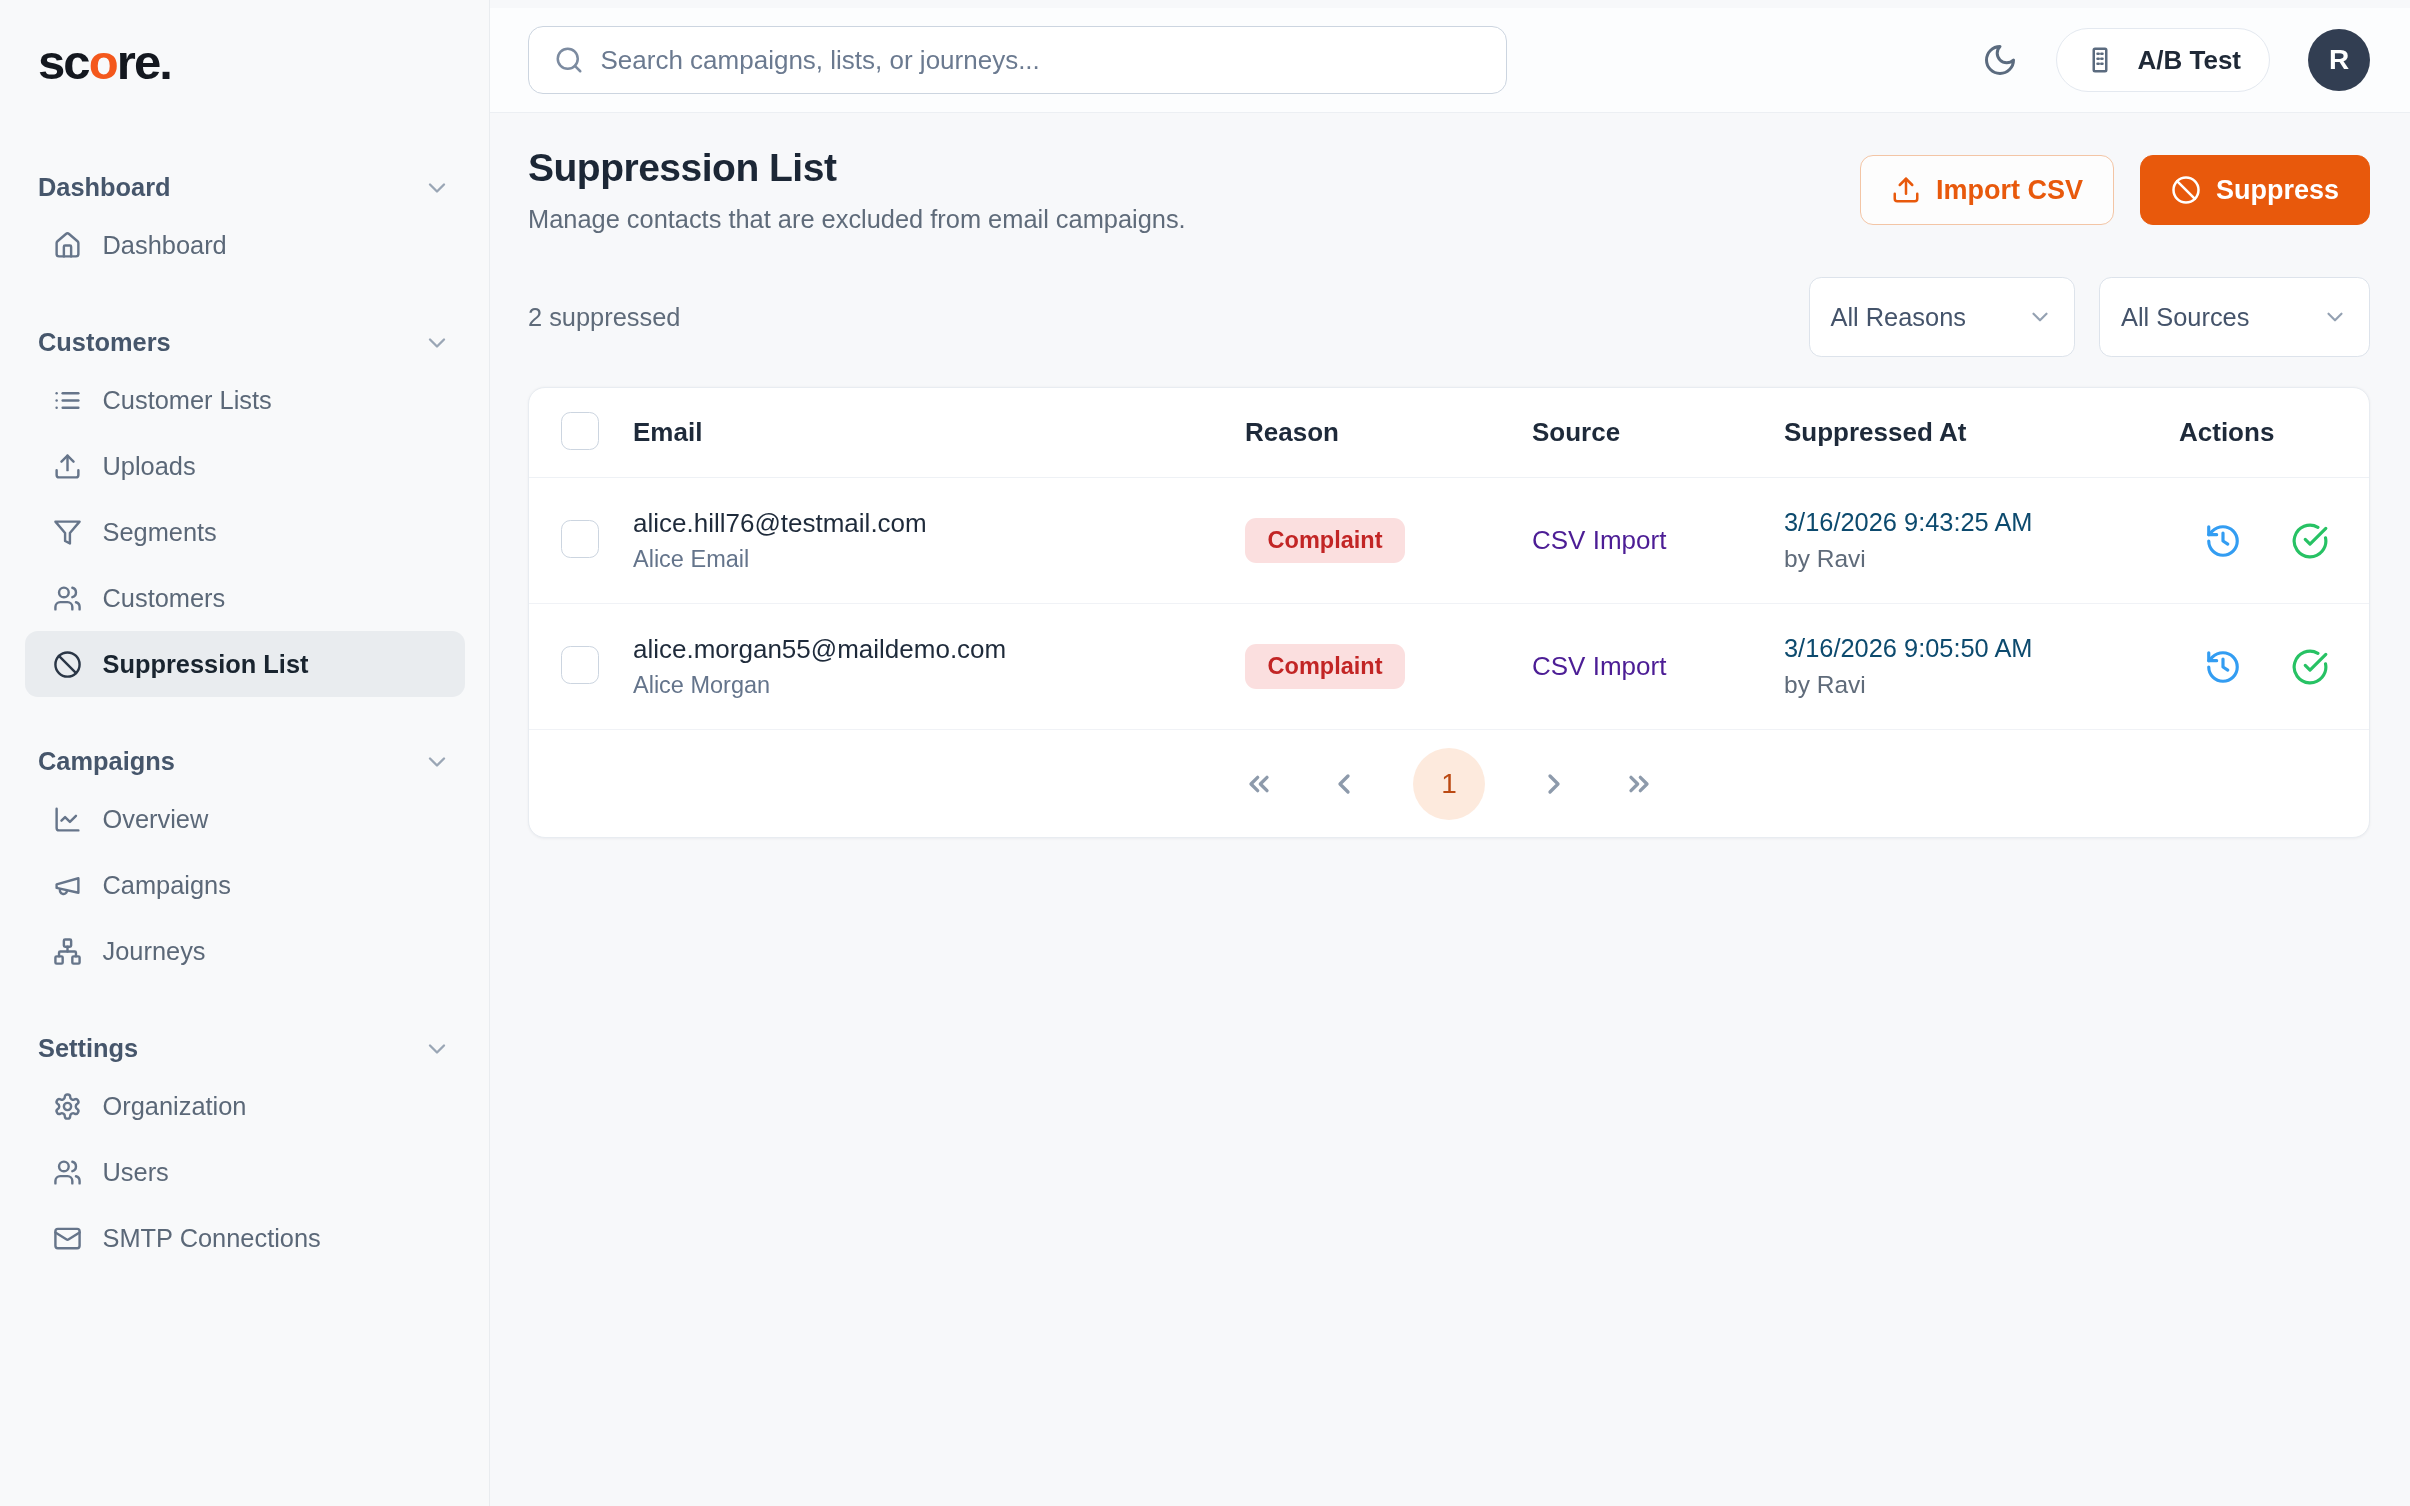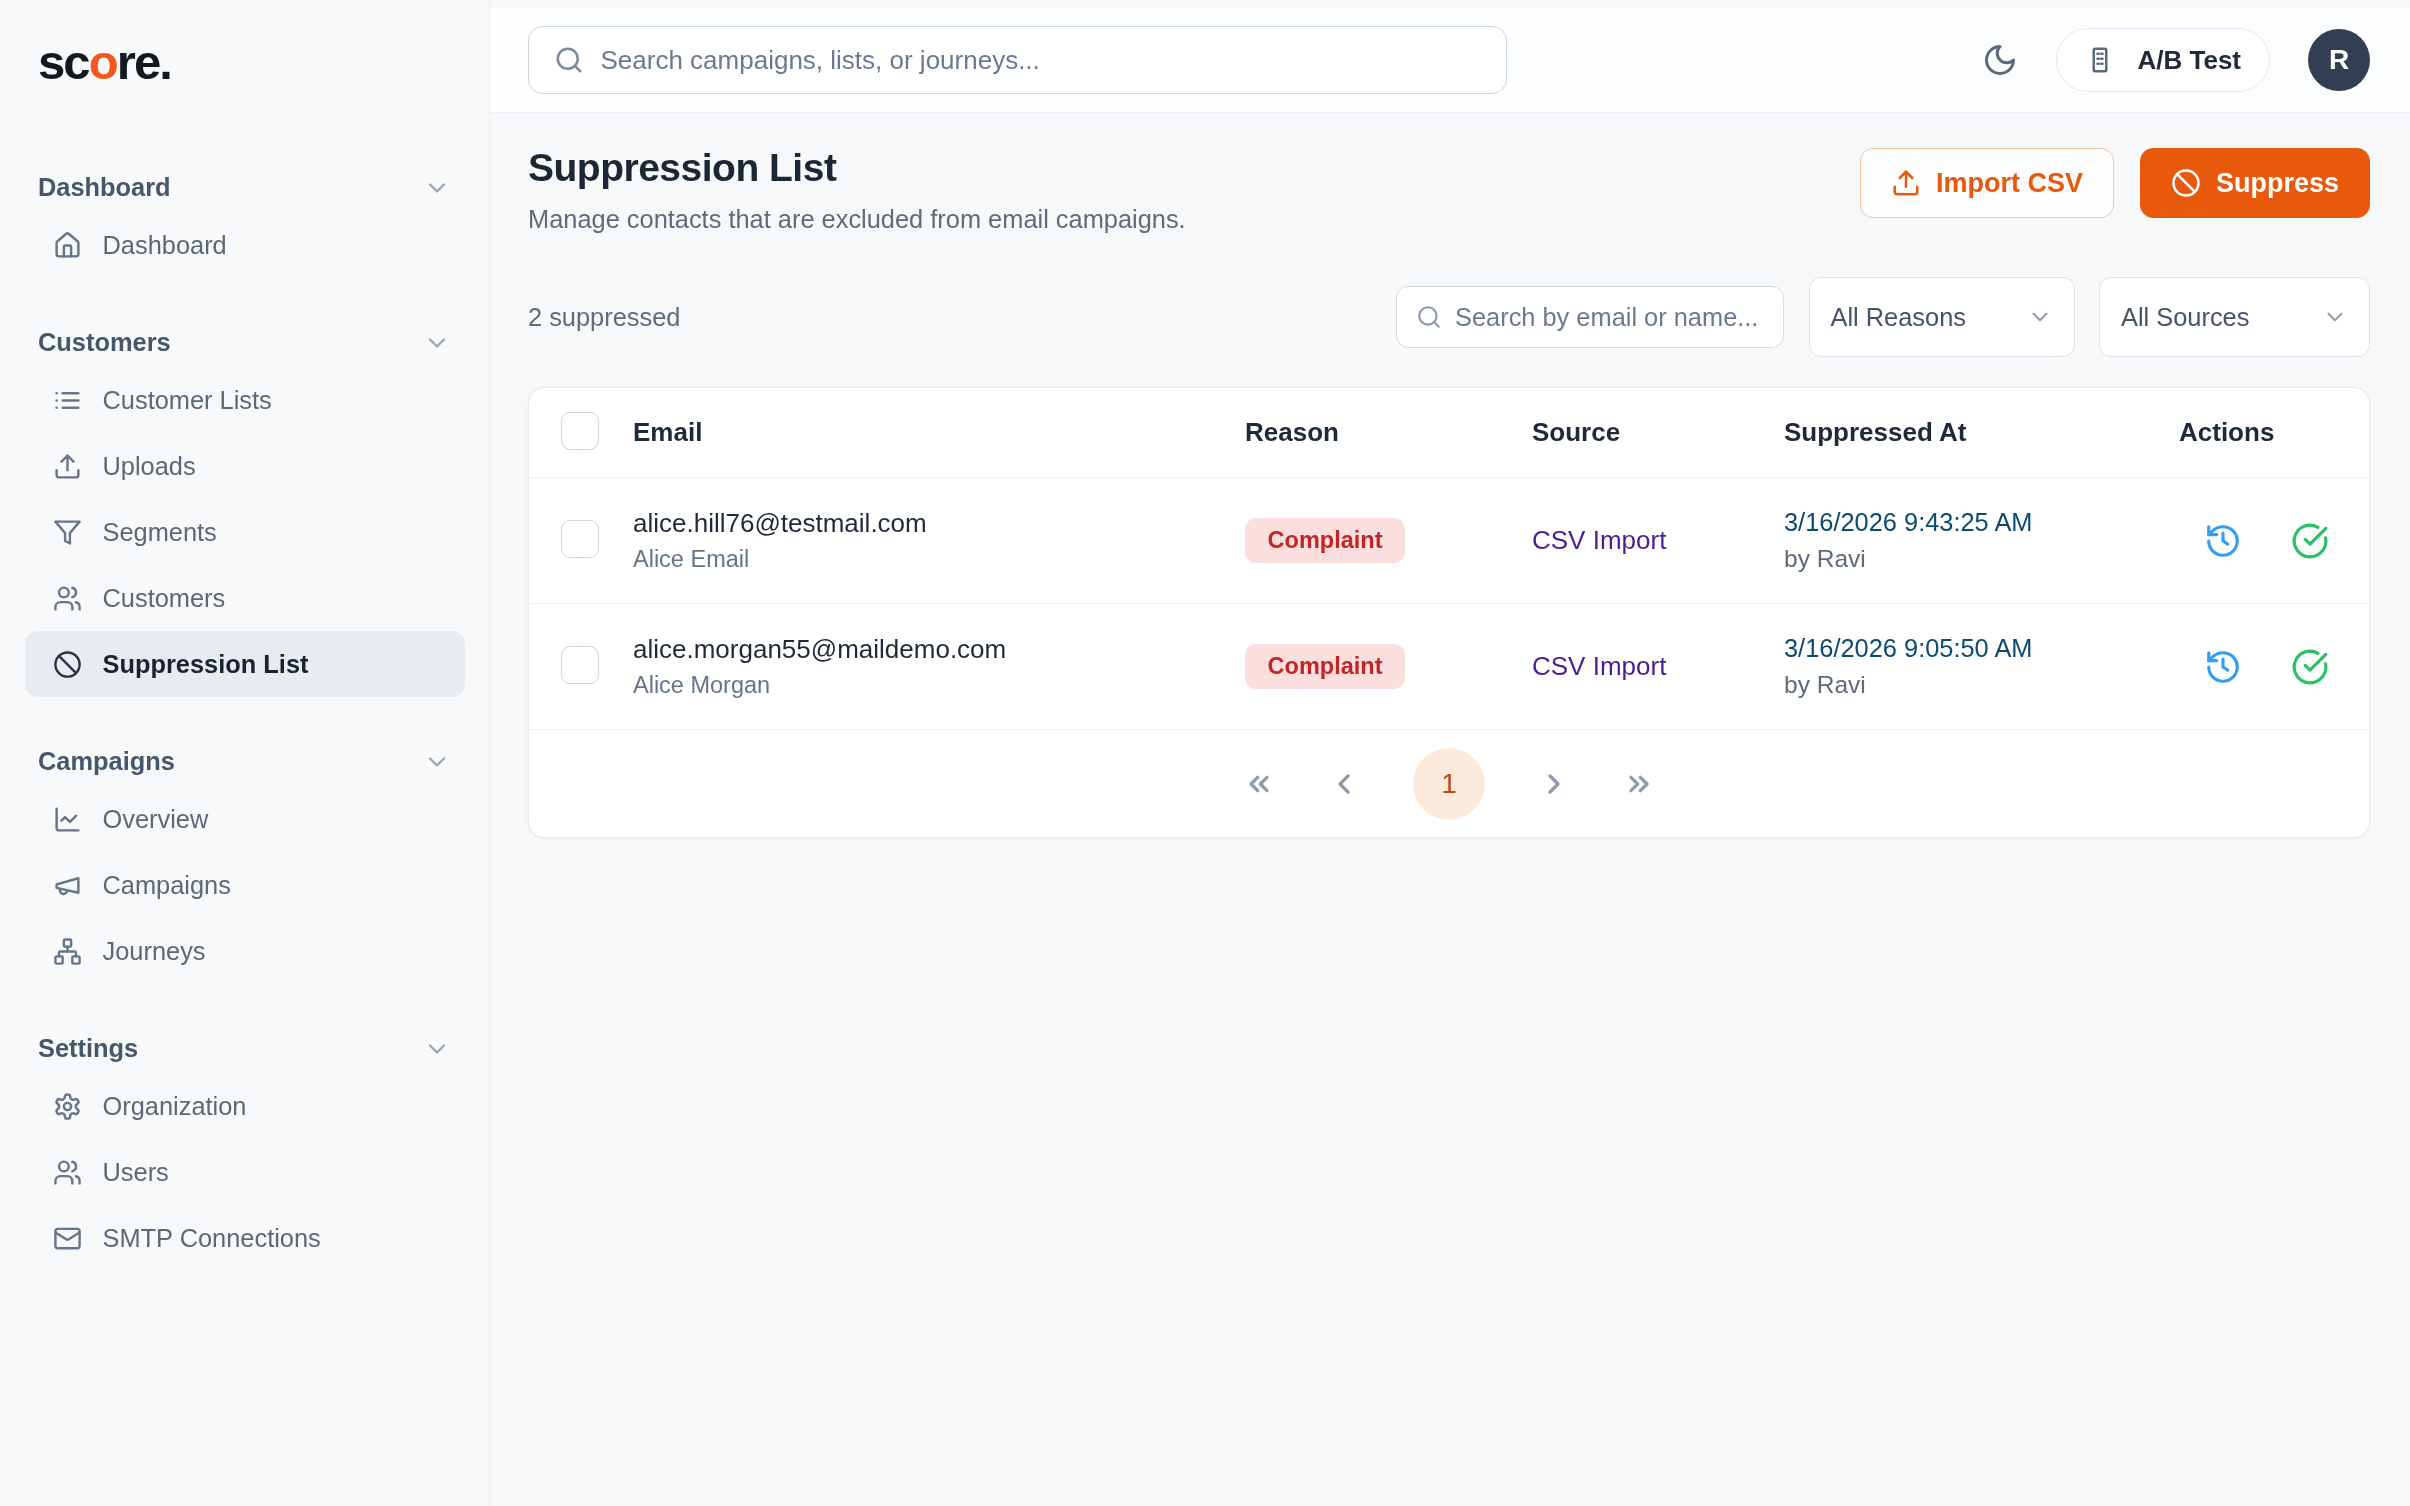--- a/index.html
+++ b/index.html
@@ -65,21 +65,21 @@
     width:62px; height:62px; border-radius:50%; background:#323e52;
     color:#fff; font-size:28px; font-weight:600;
     display:flex; align-items:center; justify-content:center; cursor:pointer;
   }
 
   
   .main { position:absolute; left:490px; top:105px; right:0; bottom:0; padding:41px 41px 0 38px; }
   .page-head { display:flex; align-items:flex-start; justify-content:space-between; }
   .page-title { font-size:39px; font-weight:700; color:#1c2736; letter-spacing:-0.5px; }
   .page-sub { margin-top:15px; font-size:25.4px; color:#5f6b7a; }
-  .head-actions { display:flex; gap:26px; margin-top:2px; }
+  .head-actions { display:flex; gap:26px; margin-top:9px; }
   .btn { display:flex; align-items:center; gap:15px; height:70px; padding:0 30px; border-radius:13px; font-size:27px; font-weight:600; cursor:pointer; font-family:inherit; }
   .btn svg { width:30px; height:30px; }
   .btn-outline { background:#fdfdfd; border:1.9px solid #f3c5a5; color:#e8590c; }
   .btn-solid { background:#e8590c; border:1.9px solid #e8590c; color:#ffffff; }
 
   .filter-row { display:flex; align-items:center; justify-content:space-between; margin-top:43px; }
   .count-text { font-size:25.4px; color:#5f6b7a; }
   .filters { display:flex; align-items:center; gap:24.5px; }
   .filter-search {
     display:flex; align-items:center; gap:13px; width:388px; height:62px;
@@ -332,27 +332,20 @@
             <path d="m4.9 4.9 14.2 14.2"></path>
           </svg>
         <span>Suppress</span>
       </button>
     </div>
   </div>
 
   <div class="filter-row">
     <span class="count-text">2 suppressed</span>
     <div class="filters">
-      <div class="filter-search">
-        <svg viewBox="0 0 24 24">
-            <circle cx="11" cy="11" r="8"></circle>
-            <path d="m21 21-4.3-4.3"></path>
-          </svg>
-        <input type="text" placeholder="Search by email or name..." style="">
-      </div>
       <div class="select reasons">
         <span>All Reasons</span>
         <svg viewBox="0 0 24 24">
             <path d="m6 9 6 6 6-6"></path>
           </svg>
       </div>
       <div class="select sources">
         <span>All Sources</span>
         <svg viewBox="0 0 24 24">
             <path d="m6 9 6 6 6-6"></path>

